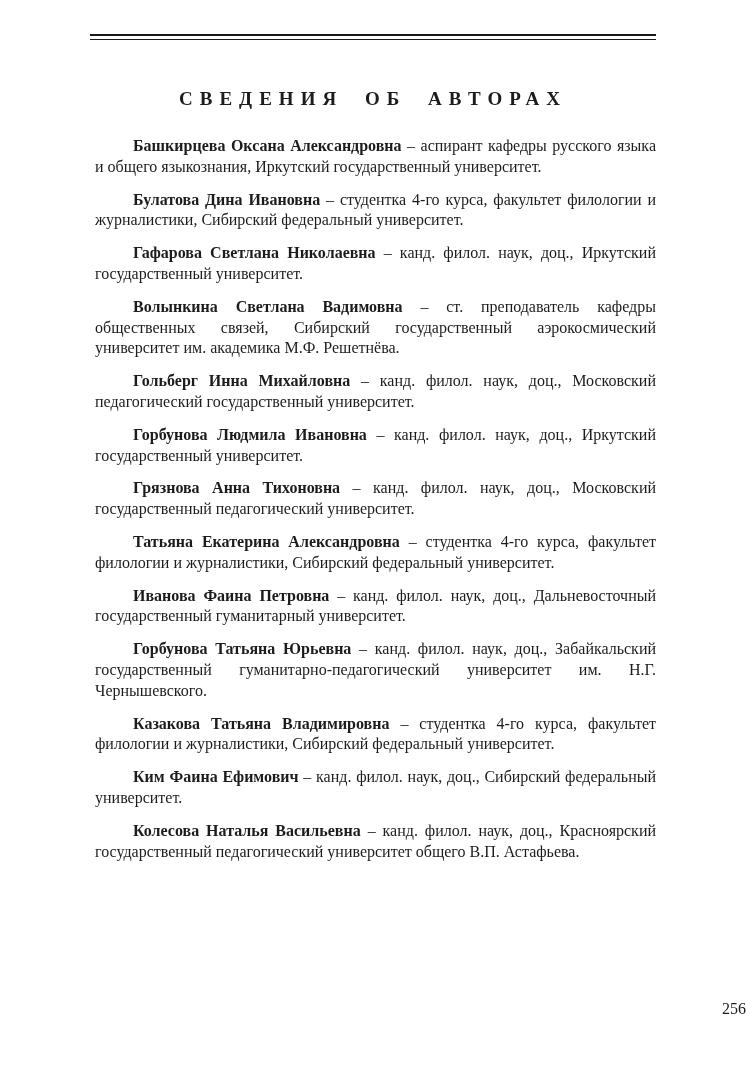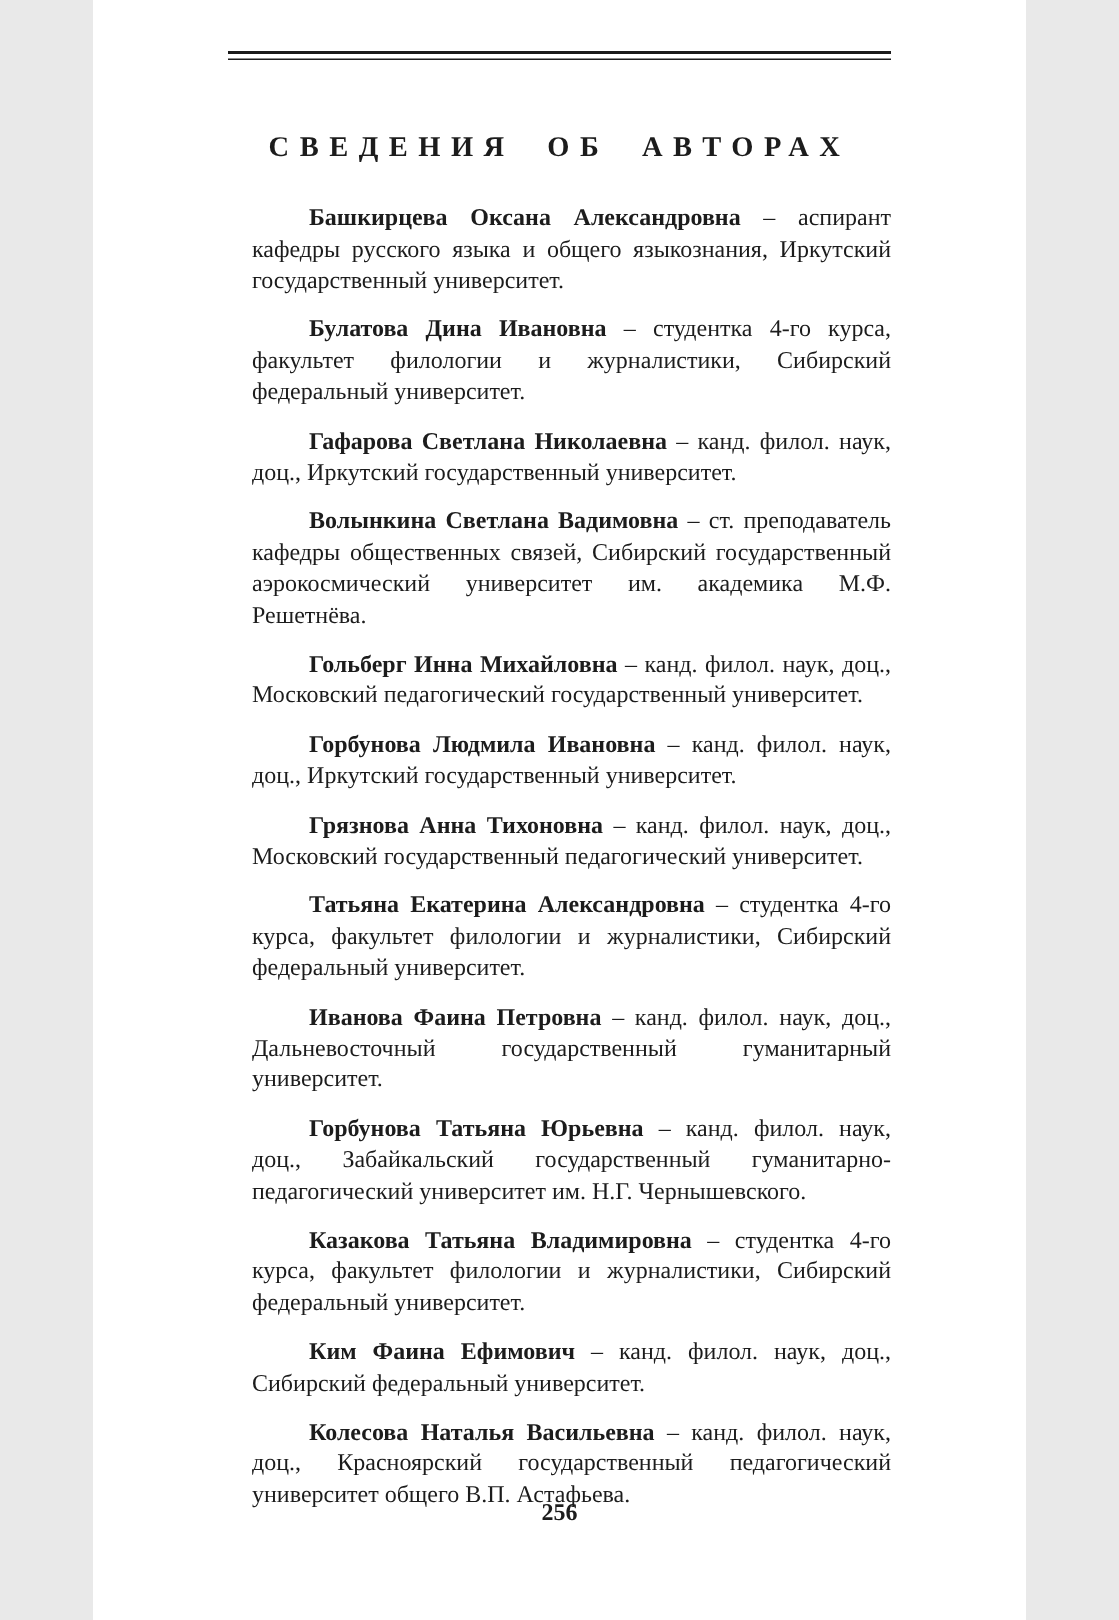--- a/index.html
+++ b/index.html
@@ -2,21 +2,21 @@
 <html><head>
 <meta charset="utf-8">
 <style>
   html, body {
     margin: 0;
     padding: 0;
     background: #e9e9e9;
   }
   .page {
     position: relative;
-    width: 622px;
+    width: 746px;
     height: 1080px;
     margin: 0 auto;
     background: #ffffff;
     box-sizing: border-box;
     padding: 34px 90px 0 90px;
     font-family: "Liberation Serif", "DejaVu Serif", serif;
     color: #1c1c1c;
     overflow: hidden;
   }
   .top-rule {
@@ -28,37 +28,36 @@
   h1.doc-title {
     margin: 0 0 26px 0;
     text-align: center;
     font-size: 19px;
     font-weight: bold;
     letter-spacing: 7px;
     word-spacing: 10px;
     white-space: nowrap;
   }
   p.entry {
-    margin: 0 0 12px 16px;
+    margin: 0 0 12px 5px;
     font-size: 16px;
     line-height: 1.3;
     text-align: justify;
     text-indent: 38px;
   }
   p.entry b {
     font-weight: bold;
   }
   .page-number {
     position: absolute;
     left: 0;
     right: 0;
     bottom: 62px;
-    text-align: center;
+    text-align: right;
     font-size: 16px;
-    font-weight: bold;
   }
 </style>
 </head>
 <body>
 
 <div class="page">
 
   <div class="top-rule"></div>
 
   <h1 class="doc-title">СВЕДЕНИЯ ОБ АВТОРАХ</h1>

